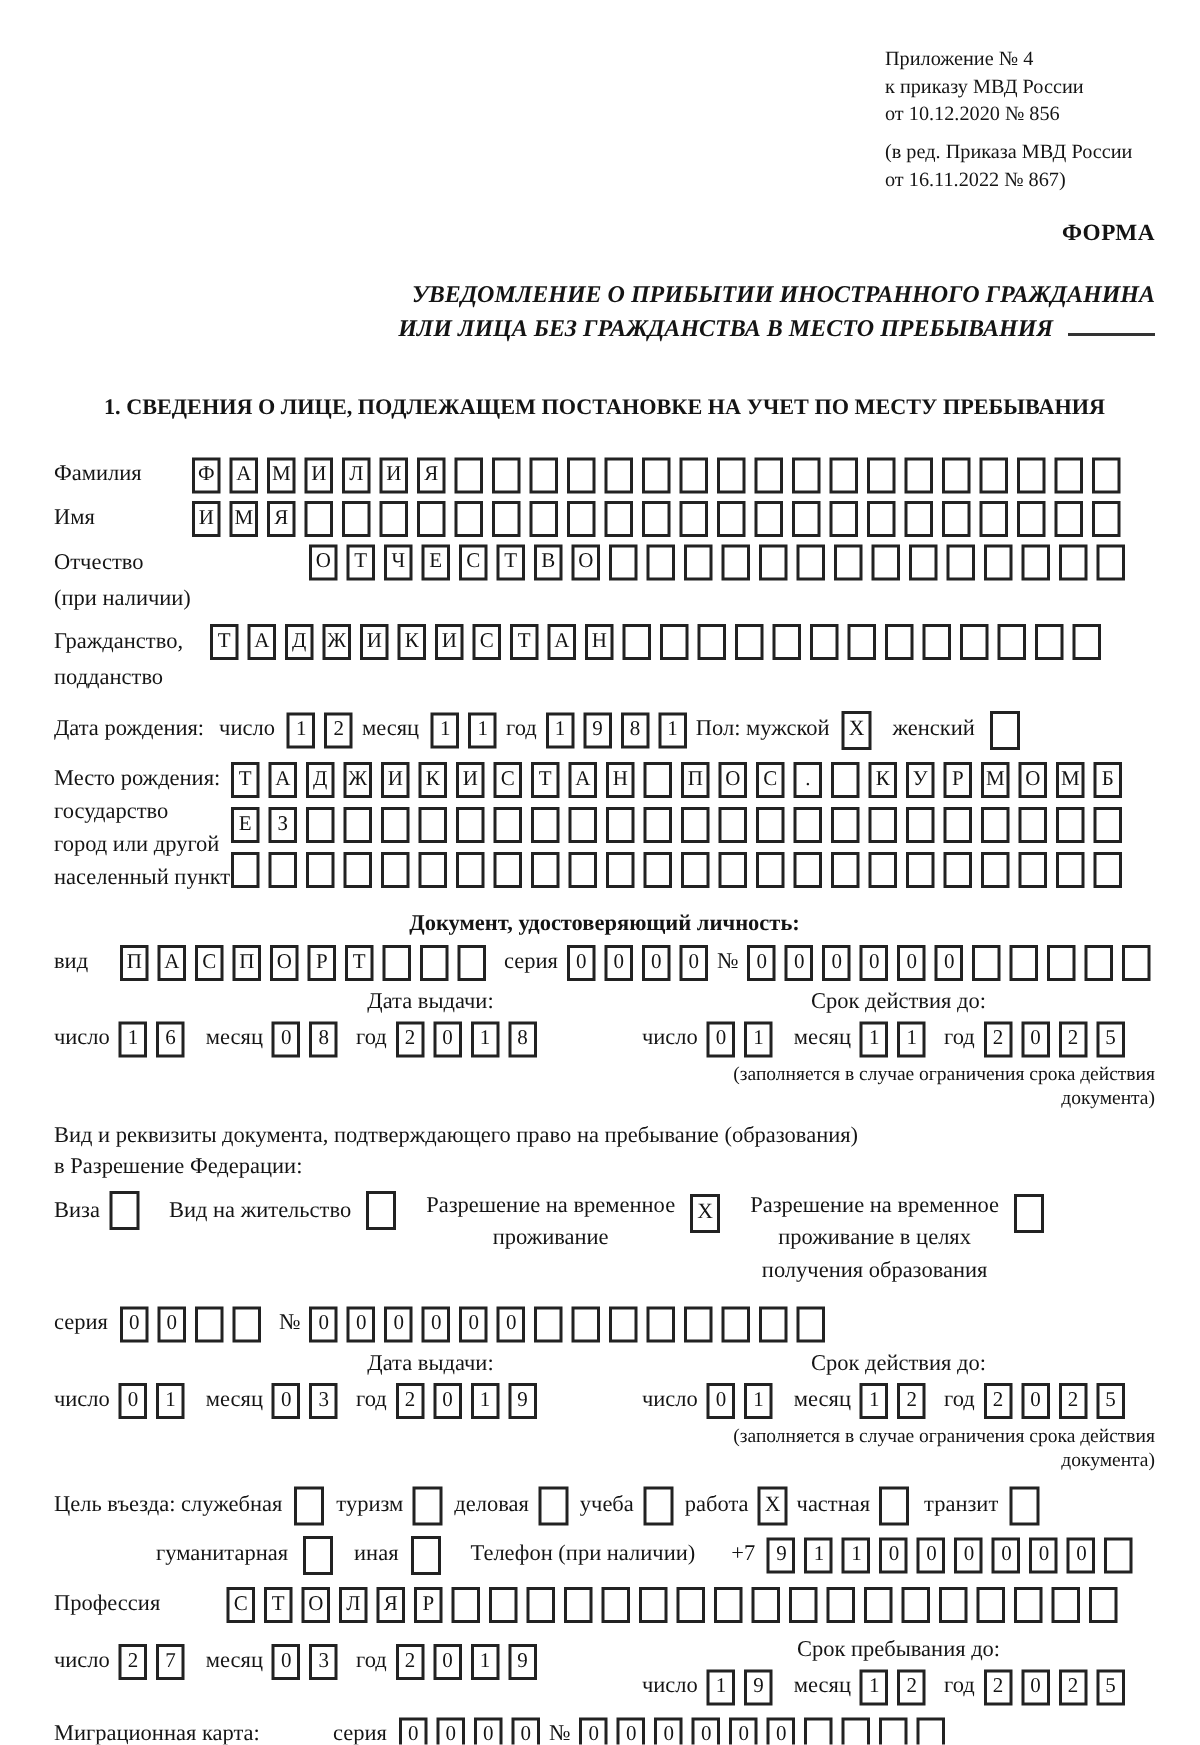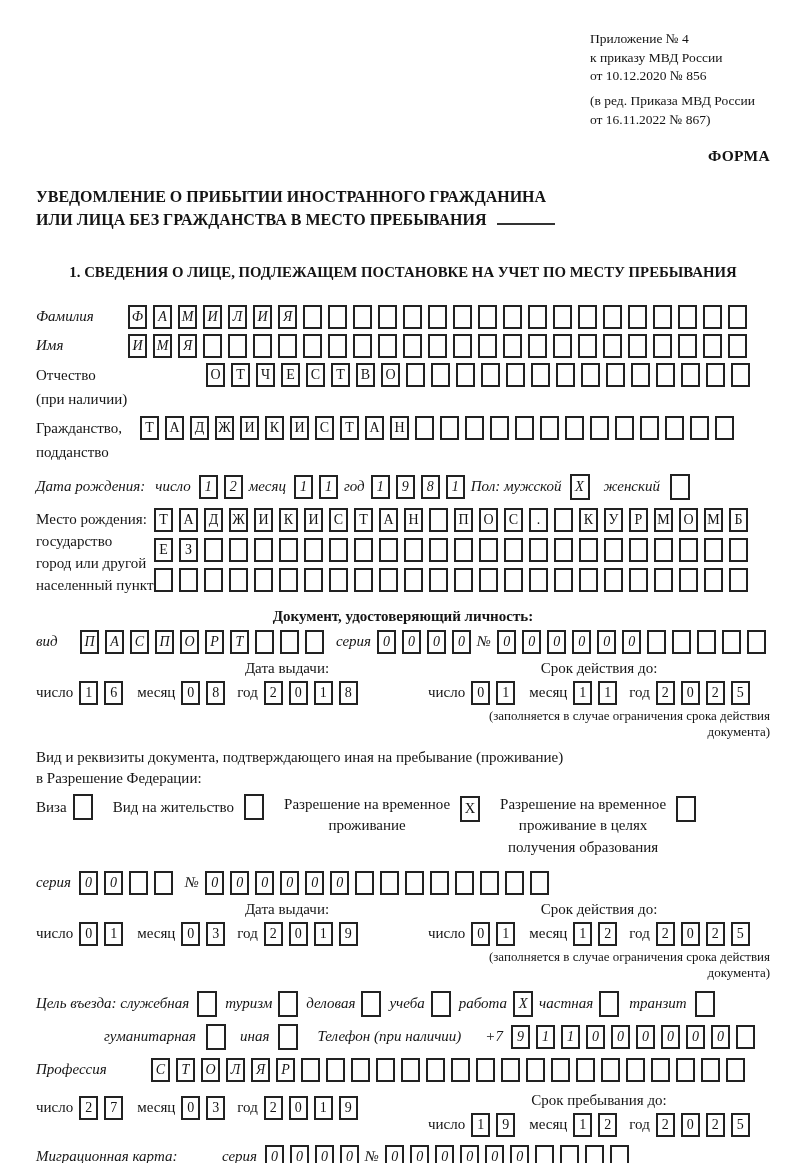--- a/index.html
+++ b/index.html
@@ -7,25 +7,25 @@
     width:800px; height:1163px; background:#ffffff; color:#141414;
     font-family:"Liberation Serif", "DejaVu Serif", serif;
     font-size:15px; overflow:hidden;
   }
   .page { padding:30px 30px 0 36px; }
 
   .annex { width:218px; margin-left:554px; font-size:13.5px; line-height:1.38; }
   .annex .note { margin-top:6px; }
   .form-word { text-align:right; font-weight:bold; font-size:15.5px; margin-top:18px; letter-spacing:.3px; }
 
-  .title { text-align:left; font-weight:bold; font-size:16px; margin-top:20px; line-height:1.45; }
+  .title { text-align:right; font-weight:bold; font-size:16px; margin-top:20px; line-height:1.45;font-style:italic; }
   .blank-line { display:inline-block; width:58px; border-bottom:2px solid #333; height:14px; margin-left:10px; }
   .section-title { text-align:center; font-weight:bold; font-size:14.8px; margin-top:32px; }
 
-  .frow { display:flex; align-items:center; margin-top:5px;font-style:italic; }
+  .frow { display:flex; align-items:center; margin-top:5px; }
   .frow-top { display:flex; align-items:flex-start; margin-top:5px; }
   .cells { display:flex; flex-wrap:nowrap; }
   .cell {
     flex:0 0 auto; width:19px; height:24px; border:2px solid #222;
     margin-right:6px; display:flex; align-items:center; justify-content:center;
     font-size:14px; line-height:1;
   }
   .checkbox {
     flex:0 0 auto; width:20px; height:26px; border:2px solid #222;
     display:inline-flex; align-items:center; justify-content:center; font-size:14.5px;
@@ -398,21 +398,21 @@
             <span class="cell">2</span>
             <span class="cell">0</span>
             <span class="cell">2</span>
             <span class="cell">5</span>
           </span>
       </div>
       <div class="dnote">(заполняется в случае ограничения срока действия документа)</div>
     </div>
   </div>
 
-  <div class="plain">Вид и реквизиты документа, подтверждающего иная на пребывание (проживание)</div>
+  <div class="plain">Вид и реквизиты документа, подтверждающего право на пребывание (образования)</div>
   <div class="plain" style="margin-top:4px">в Разрешение Федерации:</div>
 
   <div class="frow-top" style="margin-top:7px">
     <span class="perm-group">
       <span class="lbl mr6" style="line-height:26px">Виза</span>
       <span class="checkbox"></span>
     </span>
     <span class="perm-group ml20">
       <span class="lbl mr10" style="line-height:26px">Вид на жительство</span>
       <span class="checkbox"></span>

